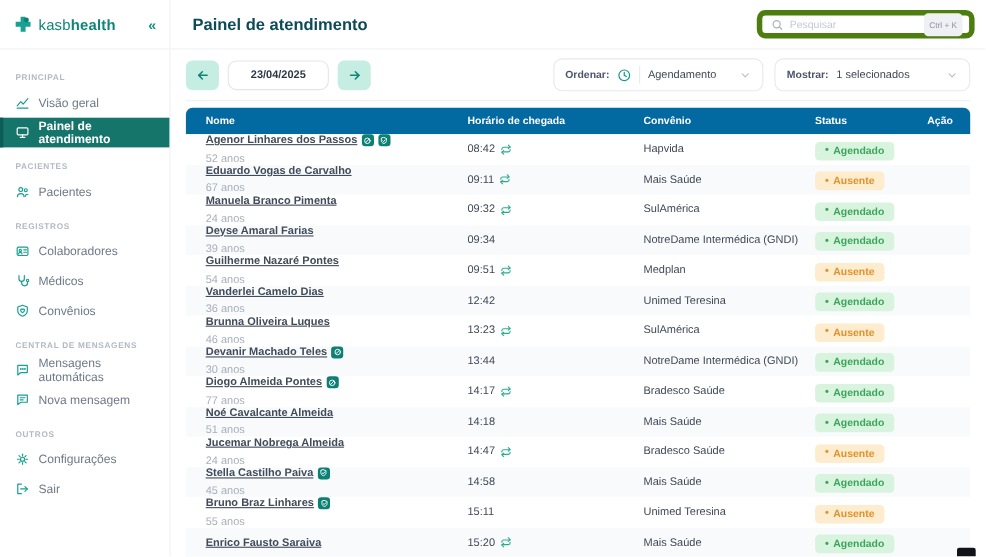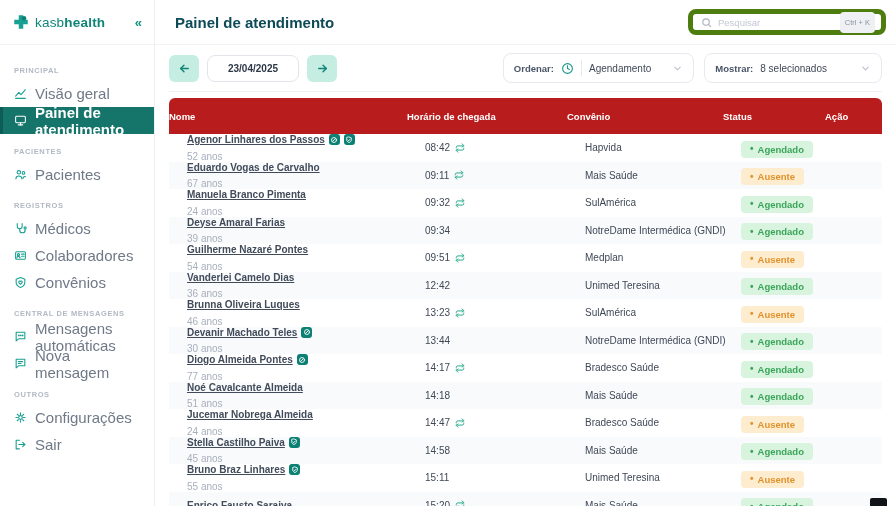--- a/index.html
+++ b/index.html
@@ -8,21 +8,21 @@
   .app { position:relative; width:896px; height:506px; display:flex; background:#fff; }
 
   
   .sidebar { width:155px; min-width:155px; height:100%; border-right:1px solid #edf0f2; background:#fff; }
   .logo-row { height:45px; display:flex; align-items:center; gap:5px; padding:0 12px; border-bottom:1px solid #f0f2f4; }
   .brand-text { font-size:13.5px; color:#0f8578; letter-spacing:.2px; }
   .brand-text b { font-weight:800; }
   .collapse { margin-left:auto; color:#12917f; font-size:13px; font-weight:700; cursor:pointer; }
   .nav { padding-top:8px; }
   .nav-section { padding:0 14px; margin:13px 0 5px; font-size:7.5px; letter-spacing:.6px; color:#b2b9c4; font-weight:700; }
-  .nav-item { height:27px; display:flex; align-items:center; gap:8px; padding:0 14px; font-size:15px;
+  .nav-item { height:27px; display:flex; align-items:center; gap:8px; padding:0 14px; font-size:11px;
               color:#6f7987; cursor:pointer; }
   .nav-item .nav-ic { display:inline-flex; color:#18a092; }
   .nav-item.active { background:#15756b; color:#fff; font-weight:700; border-left:3px solid #0b5d55; padding-left:11px; }
   .nav-item.active .nav-ic { color:#fff; }
 
   
   .main { flex:1; display:flex; flex-direction:column; min-width:0; }
   .topbar { height:45px; display:flex; align-items:center; border-bottom:1px solid #f0f2f4; padding:0 10px 0 20px; }
   .page-title { font-size:15px; font-weight:800; color:#0c4a57; }
   .search-box { margin-left:auto; width:198px; height:26px; border:5px solid #4d7c0f; border-radius:8px;
@@ -44,21 +44,21 @@
   .select-label { font-size:9.5px; font-weight:700; color:#4a5568; }
   .select-value { font-size:10px; color:#3f4856; }
   .v-div { width:1px; height:16px; background:#e6e9ee; }
   .chev { color:#b9c0cc; display:inline-flex; }
   .clock-ic { color:#15988a; display:inline-flex; }
   .toolbar-divider { border-bottom:1px solid #eef1f4; margin-top:8px; }
 
   
   .table { margin-top:6px; }
   .t-head { display:grid; grid-template-columns:238px 160px 156px 102px 1fr; align-items:center;
-            height:36px; background:#b91c1c; border-radius:6px 6px 0 0; 
+            height:24px; background:#0369a1; border-radius:6px 6px 0 0; padding-left:18px;
             color:#fff; font-size:9.5px; font-weight:700; }
   .t-row { display:grid; grid-template-columns:238px 160px 156px 102px 1fr; align-items:center;
            height:27.5px; padding-left:18px; background:#fff; }
   .t-row.alt { background:#f8fafc; }
   .cell-name .nm { font-size:10px; font-weight:700; color:#414b5a; display:flex; align-items:center; gap:4px; line-height:1.15;text-decoration:underline; }
   .cell-name .age { font-size:10px; color:#a8afbc; margin-top:5px; }
   .pbadge { width:11px; height:11px; border-radius:3px; background:#0d8074; display:inline-flex;
             align-items:center; justify-content:center; color:#fff; flex:none; }
   .cell-time { font-size:10px; color:#3f4856; display:flex; align-items:center; gap:5px; }
   .rep-ic { color:#2bab8e; display:inline-flex; }
@@ -117,38 +117,38 @@
               <circle cx="17.5" cy="9" r="2.4"></circle>
               <path d="M16.5 19.5c.4-2.6 2-4 4.5-3.6"></path>
             </svg>
           </span>
           <span>Pacientes</span>
         </div>
         <div class="nav-section">REGISTROS</div>
         <div class="nav-item">
           <span class="nav-ic">
             <svg width="13" height="13" viewBox="0 0 24 24" fill="none" stroke="currentColor" stroke-width="2" stroke-linecap="round" stroke-linejoin="round">
-              <path d="M6 3v5a4.5 4.5 0 0 0 9 0V3"></path>
-              <path d="M10.5 12.5V15a5 5 0 0 0 10 0v-1.5"></path>
-              <circle cx="20.5" cy="11" r="2"></circle>
-            </svg>
-          </span>
-          <span>Médicos</span>
-        </div>
-        <div class="nav-item">
-          <span class="nav-ic">
-            <svg width="13" height="13" viewBox="0 0 24 24" fill="none" stroke="currentColor" stroke-width="2" stroke-linecap="round" stroke-linejoin="round">
               <rect x="3" y="5" width="18" height="14" rx="2"></rect>
               <circle cx="8.2" cy="10.5" r="1.9"></circle>
               <path d="M5.2 16.5c.4-1.9 1.7-2.9 3-2.9s2.6 1 3 2.9"></path>
               <line x1="14" y1="9.5" x2="18.5" y2="9.5"></line>
               <line x1="14" y1="13.5" x2="18.5" y2="13.5"></line>
             </svg>
           </span>
           <span>Colaboradores</span>
+        </div>
+        <div class="nav-item">
+          <span class="nav-ic">
+            <svg width="13" height="13" viewBox="0 0 24 24" fill="none" stroke="currentColor" stroke-width="2" stroke-linecap="round" stroke-linejoin="round">
+              <path d="M6 3v5a4.5 4.5 0 0 0 9 0V3"></path>
+              <path d="M10.5 12.5V15a5 5 0 0 0 10 0v-1.5"></path>
+              <circle cx="20.5" cy="11" r="2"></circle>
+            </svg>
+          </span>
+          <span>Médicos</span>
         </div>
         <div class="nav-item">
           <span class="nav-ic">
             <svg width="13" height="13" viewBox="0 0 24 24" fill="none" stroke="currentColor" stroke-width="2" stroke-linecap="round" stroke-linejoin="round">
               <path d="M12 2.8l8 3v6.2c0 4.8-3.4 7.5-8 9.2-4.6-1.7-8-4.4-8-9.2V5.8z"></path>
               <path d="M12 15.2s-3.2-2.1-3.2-4.2a1.8 1.8 0 0 1 3.2-1.1 1.8 1.8 0 0 1 3.2 1.1c0 2.1-3.2 4.2-3.2 4.2z"></path>
             </svg>
           </span>
           <span>Convênios</span>
         </div>
@@ -249,21 +249,21 @@
             <span class="v-div"></span>
             <span class="select-value">Agendamento</span>
             <span class="chev" style="margin-left:14px">
               <svg width="11" height="11" viewBox="0 0 24 24" fill="none" stroke="currentColor" stroke-width="2.4" stroke-linecap="round" stroke-linejoin="round">
                   <polyline points="6 9 12 15 18 9"></polyline>
                 </svg>
             </span>
           </div>
           <div class="select-box">
             <span class="select-label">Mostrar:</span>
-            <span class="select-value">8 selecionados</span>
+            <span class="select-value">1 selecionados</span>
             <span class="chev" style="margin-left:26px">
               <svg width="11" height="11" viewBox="0 0 24 24" fill="none" stroke="currentColor" stroke-width="2.4" stroke-linecap="round" stroke-linejoin="round">
                   <polyline points="6 9 12 15 18 9"></polyline>
                 </svg>
             </span>
           </div>
         </div>
       </div>
 
       <div class="toolbar-divider"></div>

